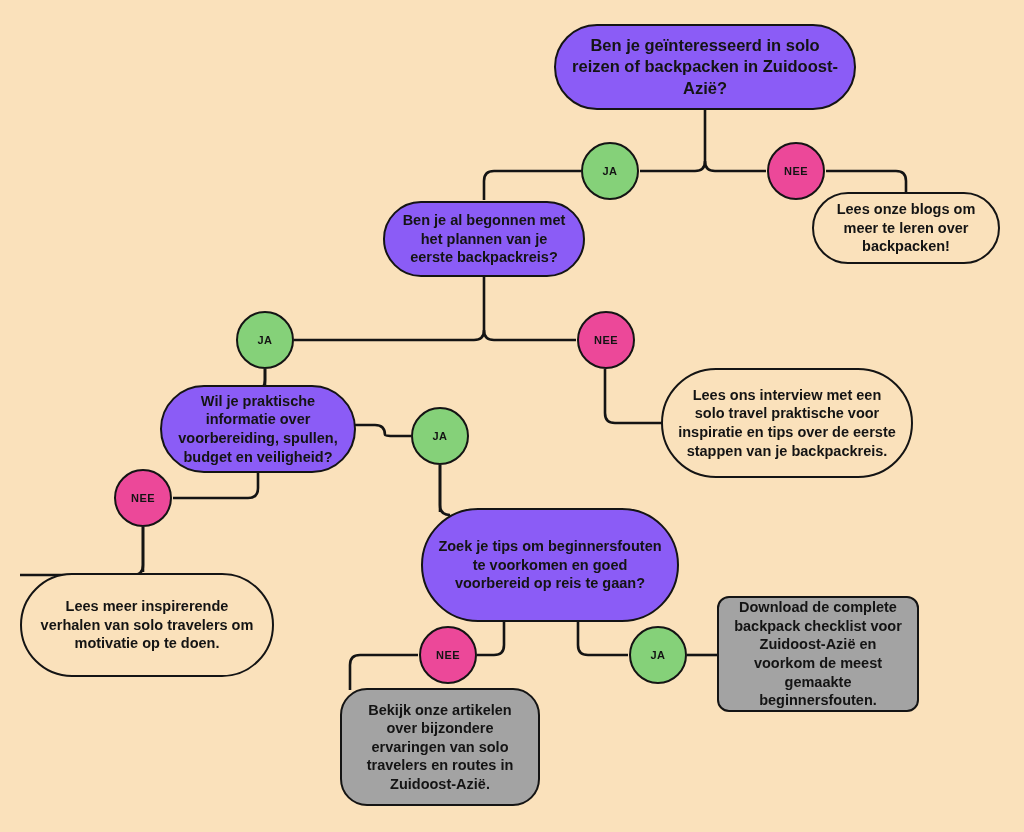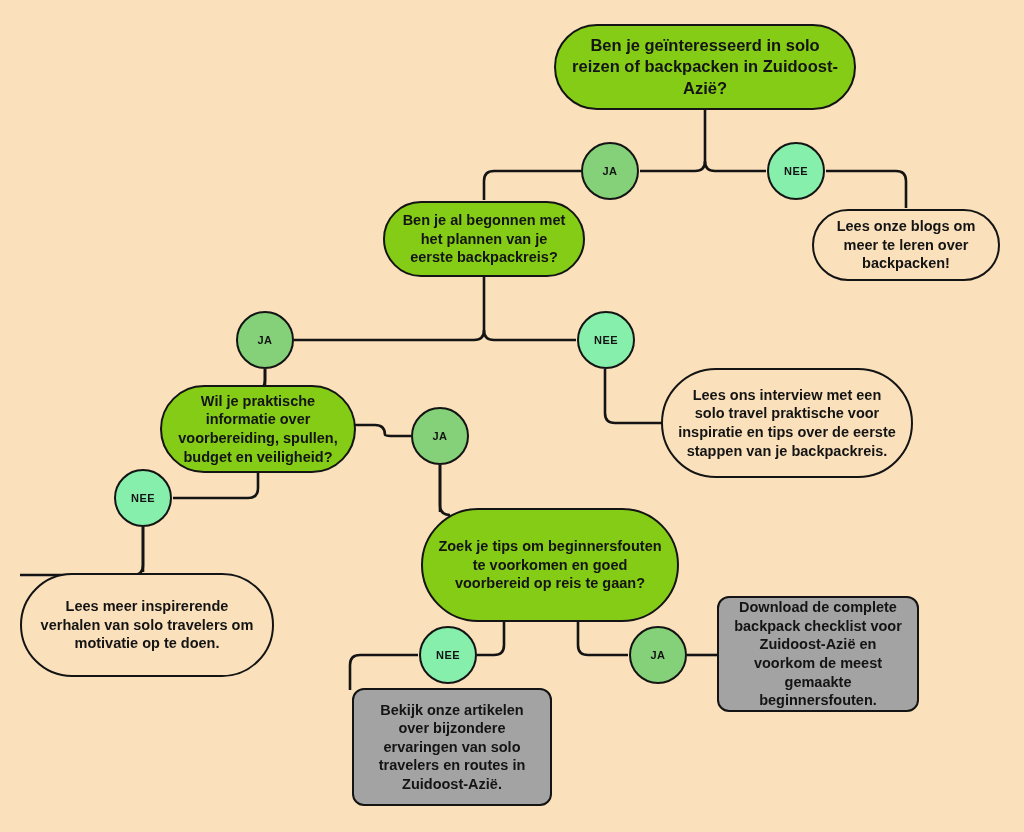--- a/index.html
+++ b/index.html
@@ -32,21 +32,21 @@
     display: flex;
     align-items: center;
     justify-content: center;
     text-align: center;
     border: 2.5px solid #141414;
     color: #141414;
     font-weight: bold;
     line-height: 1.28;
   }
   .node-question {
-    background: #84cc16;
+    background: #8b5cf6;
     border-radius: 999px;
     font-size: 14.5px;
     padding: 6px 14px;
   }
   .node-question.big {
     font-size: 16.5px;
   }
   .node-action {
     background: #fae1bb;
     border-radius: 999px;
@@ -59,21 +59,21 @@
     font-size: 14.5px;
     padding: 6px 12px;
   }
   .node-decision {
     border-radius: 50%;
     font-size: 11px;
     letter-spacing: 0.4px;
     justify-content: center;
   }
   .decision-yes { background: #85d179; }
-  .decision-no  { background: #86efac; }
+  .decision-no  { background: #ec4899; }
   .node-text { display: block; width: 100%; }
 </style>
 </head>
 <body>
 
 <div id="flowchart">
 
   <svg class="connectors" viewBox="0 0 1024 832" xmlns="http://www.w3.org/2000/svg">
     <g fill="none" stroke="#141414" stroke-width="2.6" stroke-linecap="butt" stroke-linejoin="round">
 
@@ -121,21 +121,21 @@
   </div>
 
   <div class="node node-decision decision-no" style="left:767px; top:142px; width:58px; height:58px;">
     <span class="node-text">NEE</span>
   </div>
 
   <div class="node node-question" style="left:383px; top:201px; width:202px; height:76px;justify-content:center;">
     <span class="node-text">Ben je al begonnen met het plannen van je eerste backpackreis?</span>
   </div>
 
-  <div class="node node-action" style="left:812px; top:209px; width:188px; height:72px;">
+  <div class="node node-action" style="left:812px; top:192px; width:188px; height:72px;">
     <span class="node-text">Lees onze blogs om meer te leren over backpacken!</span>
   </div>
 
   <div class="node node-decision decision-yes" style="left:236px; top:311px; width:58px; height:58px;">
     <span class="node-text">JA</span>
   </div>
 
   <div class="node node-decision decision-no" style="left:577px; top:311px; width:58px; height:58px;">
     <span class="node-text">NEE</span>
   </div>
@@ -165,21 +165,21 @@
   </div>
 
   <div class="node node-decision decision-no" style="left:419px; top:626px; width:58px; height:58px;">
     <span class="node-text">NEE</span>
   </div>
 
   <div class="node node-decision decision-yes" style="left:629px; top:626px; width:58px; height:58px;">
     <span class="node-text">JA</span>
   </div>
 
-  <div class="node node-cta" style="left:352px; top:688px; width:200px; height:118px;">
+  <div class="node node-cta" style="left:340px; top:688px; width:200px; height:118px;border-radius:27px;">
     <span class="node-text">Bekijk onze artikelen over bijzondere ervaringen van solo travelers en routes in Zuidoost-Azië.</span>
   </div>
 
   <div class="node node-cta" style="left:717px; top:596px; width:202px; height:116px;">
     <span class="node-text">Download de complete backpack checklist voor Zuidoost-Azië en voorkom de meest gemaakte beginnersfouten.</span>
   </div>
 
 </div>
 
 </body></html>

